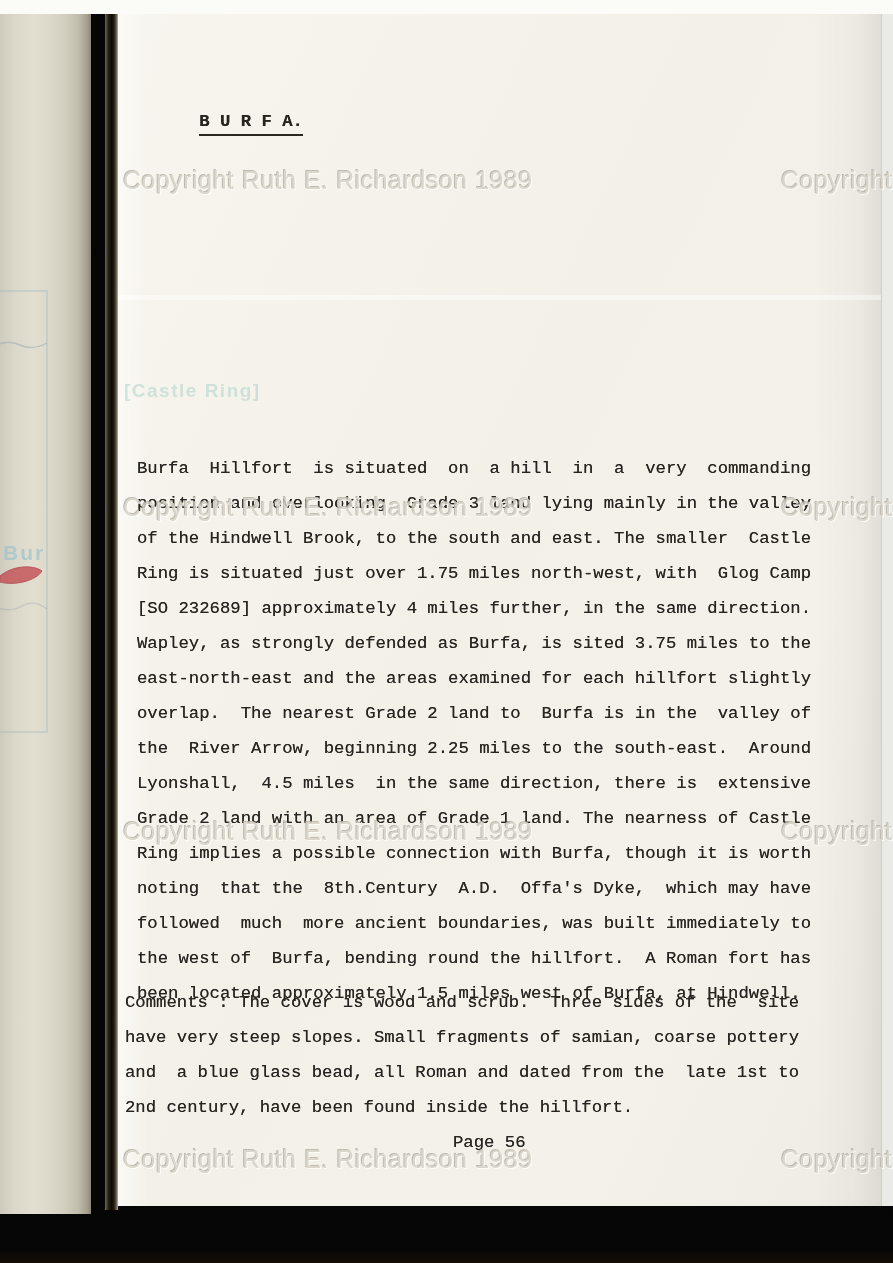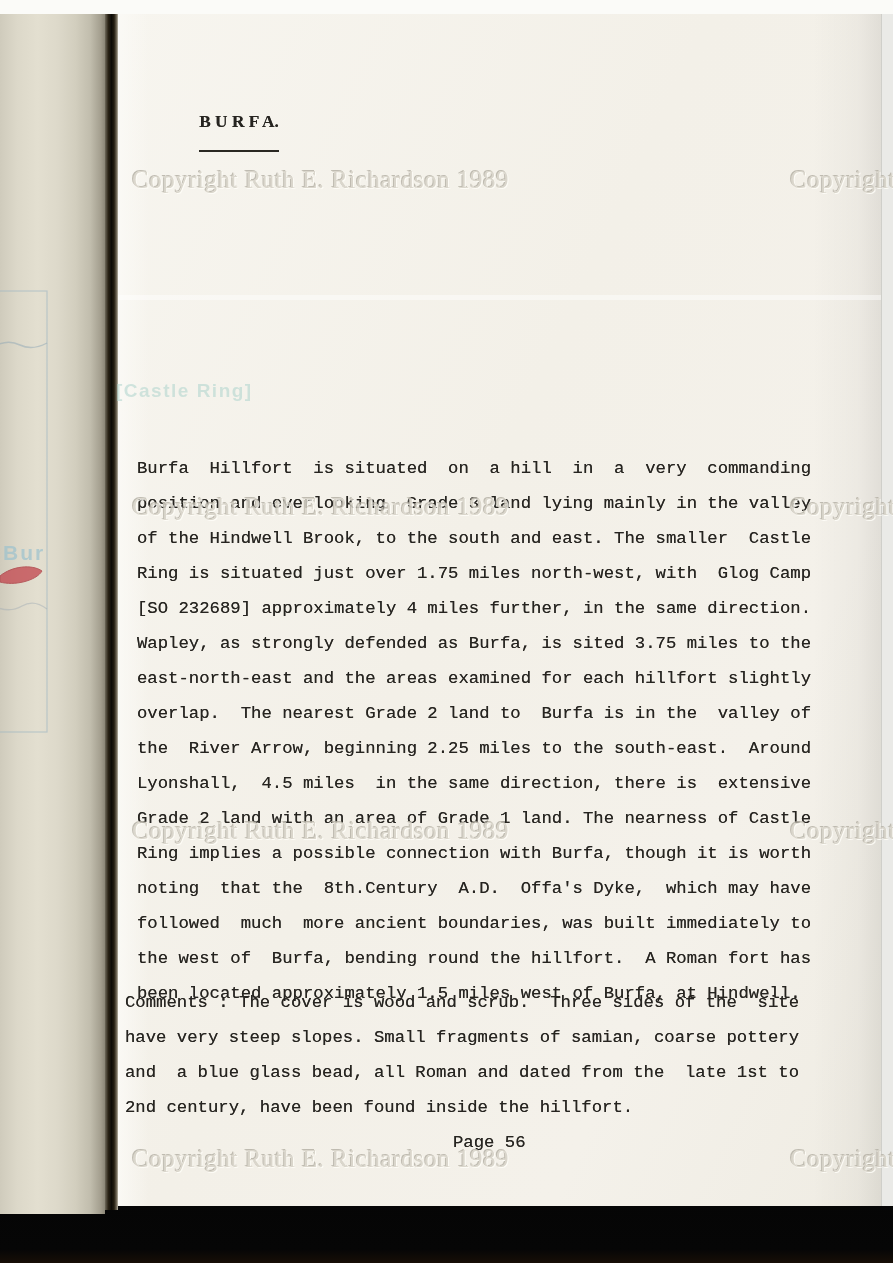--- a/index.html
+++ b/index.html
@@ -13,21 +13,21 @@
   .scan { position: absolute; inset: 0; }
 
   
   .top-strip {
     position: absolute; left: 0; top: 0; width: 893px; height: 14px;
     background: #fbfbf8; z-index: 2;
   }
 
   
   .left-page {
-    position: absolute; left: 0; top: 13px; width: 105px; height: 1201px;
+    position: absolute; left: 0; top: 13px; width: 91px; height: 1201px;
     background: linear-gradient(90deg,
       #cfcbbc 0%, #dcd8c9 16%, #e3dfd0 36%, #ddd9ca 55%,
       #d2cebe 72%, #c1bdad 86%, #a39e8e 96%, #8b8677 100%);
     z-index: 1;
   }
   .left-page svg { position: absolute; left: 0; top: 0; }
 
   
   .gutter {
     position: absolute; left: 105px; top: 13px; width: 13px; height: 1197px;
@@ -59,52 +59,51 @@
   
   .bottom-band {
     position: absolute; left: 0; top: 1200px; width: 893px; height: 63px;
     background: linear-gradient(180deg, #050505 0%, #060606 78%, #170e06 100%);
     z-index: 0;
   }
 
   
   .wm {
     position: absolute; white-space: nowrap; z-index: 2;
-    font-family: Liberation Serif, serif;
+    font-family: Liberation Sans, sans-serif;
     font-size: 25px; letter-spacing: .5px;
     color: #d6d2c7; opacity: .85;
     text-shadow: 1px 1px 0 #fffef9, -1px -1px 0 #b6b2a7;
-    margin-left: 9px;
   }
 
   
   .typed {
     position: absolute; margin: 0; z-index: 3;
     font-family: "Liberation Mono", "DejaVu Sans Mono", monospace;
     font-size: 17.3px; line-height: 35px;
     color: #262420; white-space: pre;
     text-shadow: 0 0 .5px rgba(38,36,32,.75);
   }
   .doc-title {
     left: 19px; top: 80px; font-weight: bold; line-height: normal;
   }
   .doc-title span {
-    display: inline-block; border-bottom: 2px solid #2a2822; padding-bottom: 18px; font-family: Liberation Serif, serif;
+    display: inline-block; border-bottom: 2px solid #2a2822; padding-bottom: 3px;
   }
   .front-matter { left: 19px; top: 132px; }
   .body-para    { left: 19px; top: 394px; margin-top: 44px; }
   .comments     { left: 7px; top: 972px; }
   .page-number  { left: 335px; top: 1112px; }
 
   
   .showthrough-label {
     position: absolute; left: -2px; top: 367px; z-index: 1;
     font-family: "Liberation Sans", sans-serif; font-weight: bold;
     font-size: 19px; letter-spacing: 1.5px;
-    color: #aed4cd; opacity: .55; white-space: nowrap;
+    color: #aed4cd; opacity: .55; white-space: nowrap; padding-left: 8px;
   }
 </style>
 </head>
 <body>
 
 <div class="scan">
 
   <div class="bottom-band"></div>
 
   <div class="top-strip"></div>

